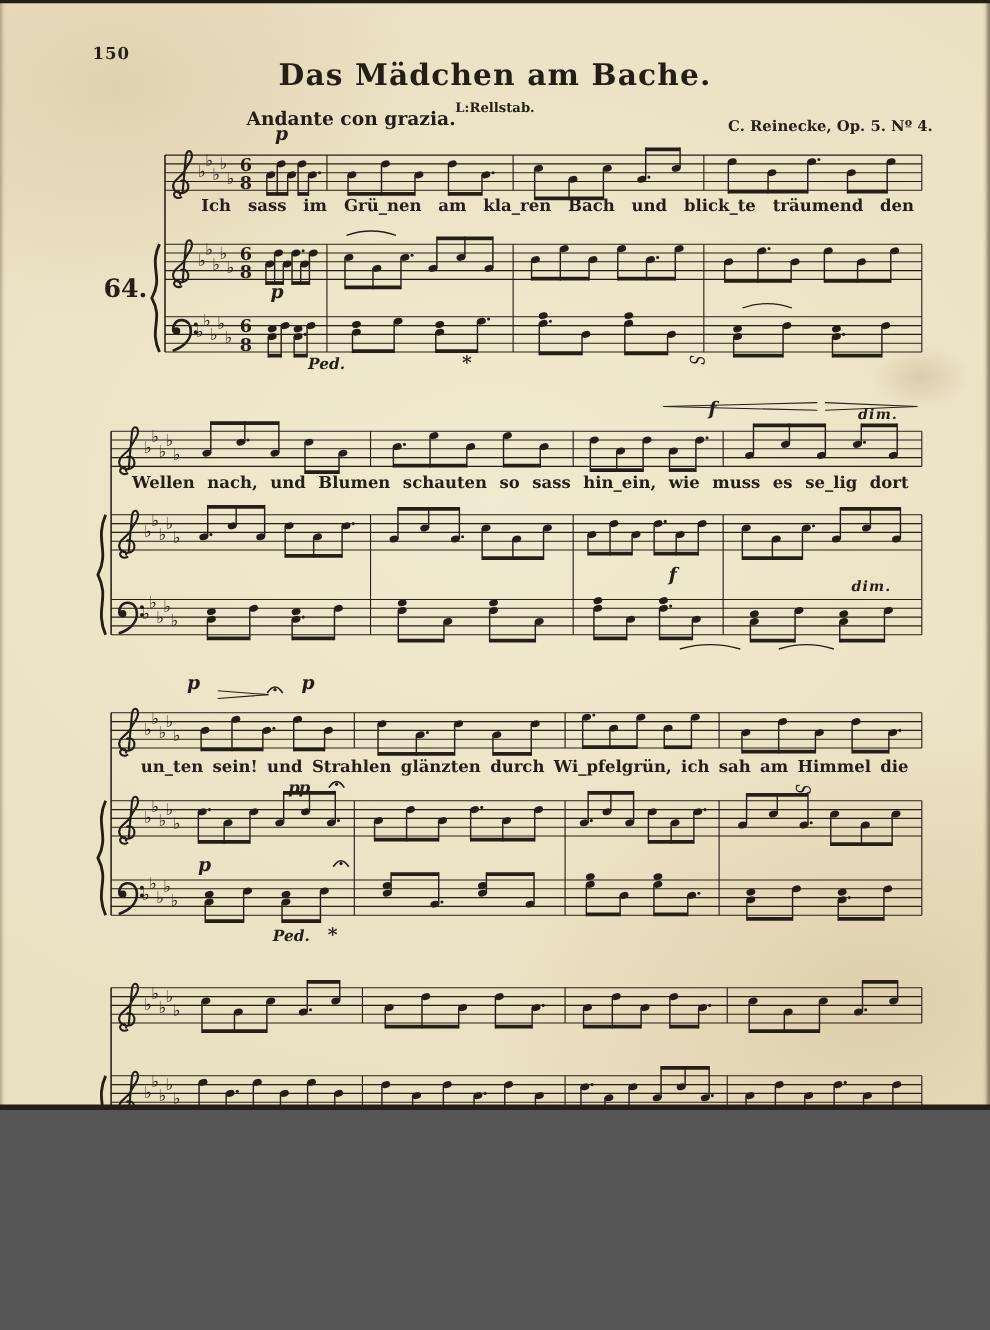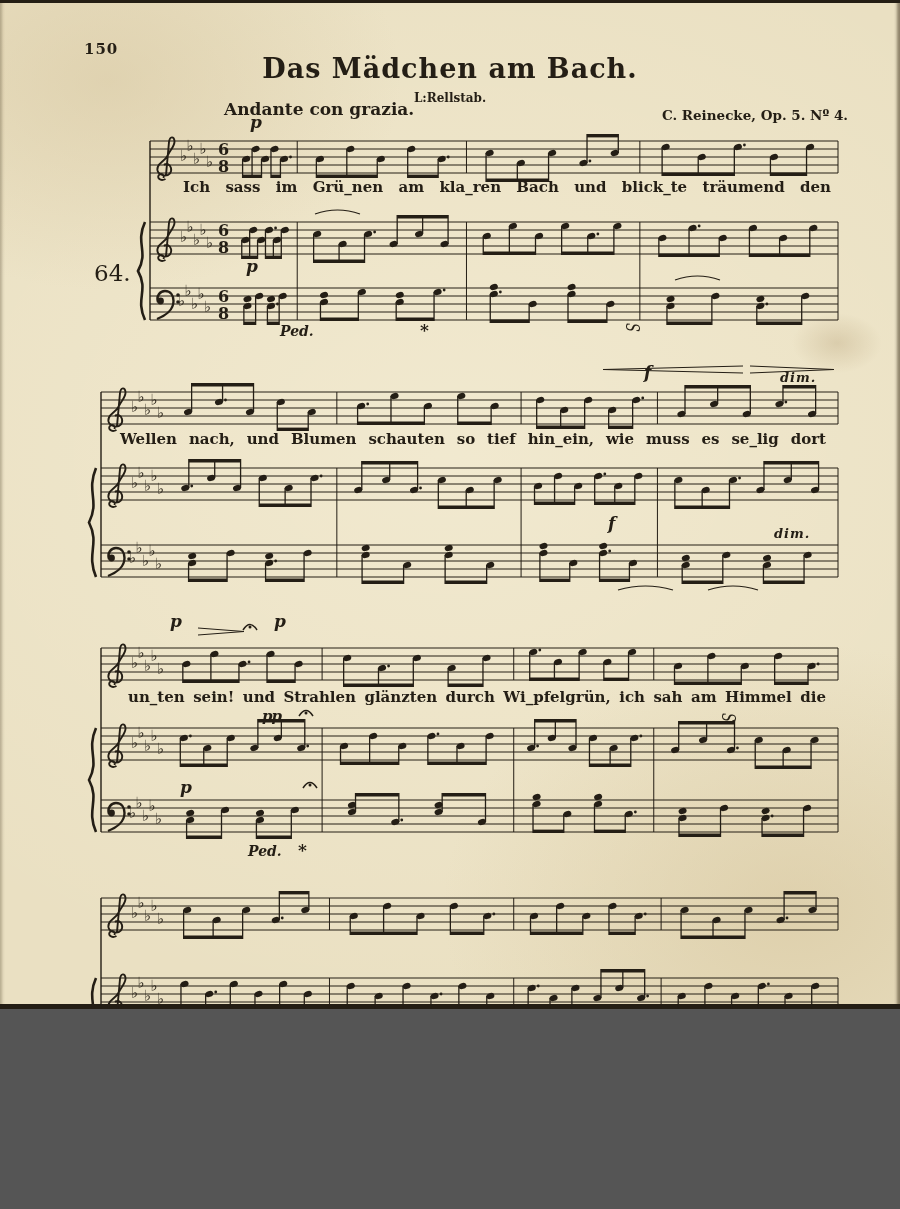--- a/index.html
+++ b/index.html
@@ -14,21 +14,21 @@
     box-shadow: inset 0 3px 0 #241e14, inset 0 -5px 0 #241e14,
                 inset -3px 0 3px rgba(50,38,18,.5), inset 2px 0 3px rgba(60,48,24,.3);
     font-family:"DejaVu Serif", serif; color:#241e15;
   }
   .abs{position:absolute;}
   .pagenum{top:40px;left:84px;font-size:15px;font-weight:bold;letter-spacing:1px;}
   .title{top:53px;left:0;width:100%;text-align:center;font-size:27px;font-weight:bold;letter-spacing:1px;}
   .poet{top:91px;left:0;width:100%;text-align:center;font-size:12px;font-weight:bold;}
   .tempo{top:99px;left:224px;font-size:17px;font-weight:bold;}
   .composer{top:107px;right:52px;font-size:13.5px;font-weight:bold;}
-  .piecenum{top:260px;left:94px;font-size:23px;font-weight:normal;}
+  .piecenum{top:249px;left:94px;font-size:23px;font-weight:bold;}
   .plate{top:1141px;left:0;width:100%;text-align:center;font-size:12px;font-weight:bold;letter-spacing:2px;margin-top:38px;}
   .lyric{
     font-size:15px;font-weight:bold;white-space:nowrap;
     text-align:justify;text-align-last:justify;
   }
   .lyric.justify{white-space:normal;}
   .mark{font-style:italic;font-weight:bold;}
   .dyn{font-size:17px;}
   .dynpp{font-size:15px;letter-spacing:-1px;}
   .dim{font-size:13px;letter-spacing:1px;margin-left:24px;}
@@ -36,21 +36,21 @@
   .ast{font-style:normal;font-size:17px;font-weight:bold;}
   .turn{font-style:italic;font-size:13px;display:inline-block;transform:rotate(90deg) scaleY(1.4);}
   svg{position:absolute;overflow:visible;}
 </style>
 </head>
 <body>
 
 <div class="page">
 
   <div class="abs pagenum">150</div>
-  <div class="abs title">Das Mädchen am Bach.</div>
+  <div class="abs title">Das Mädchen am Bache.</div>
   <div class="abs poet">L:Rellstab.</div>
   <div class="abs tempo">Andante con grazia.</div>
   <div class="abs composer">C. Reinecke, Op. 5. Nº 4.</div>
   <div class="abs piecenum">64.</div>
   <div class="abs plate">V. A. 428.</div>
 
   <div id="sys0" class="abs" style="top:128px;left:135px;">
       <svg width="705" height="235">
         <line x1="15" y1="13" x2="703" y2="13" stroke="#241e15" stroke-width="1"></line>
         <line x1="15" y1="21" x2="703" y2="21" stroke="#241e15" stroke-width="1"></line>
@@ -924,21 +924,21 @@
         <ellipse cx="670.4234146341463" cy="173" rx="4.1" ry="3" fill="#241e15" transform="rotate(-18 670.4234146341463 173)"></ellipse>
         <circle cx="676.9234146341463" cy="178" r="1.4" fill="#241e15"></circle>
         <line x1="666.8234146341463" y1="180" x2="666.8234146341463" y2="199" stroke="#241e15" stroke-width="1.3"></line>
         <ellipse cx="710.150243902439" cy="170" rx="4.1" ry="3" fill="#241e15" transform="rotate(-18 710.150243902439 170)"></ellipse>
         <line x1="706.550243902439" y1="170" x2="706.550243902439" y2="199" stroke="#241e15" stroke-width="1.3"></line>
         <polygon points="666.8234146341463,199 706.550243902439,199 706.550243902439,195.6 666.8234146341463,195.6" fill="#241e15"></polygon>
       </svg>
     </div>
 
   <div class="abs lyric justify" style="top:178px;left:183px;width:648px;">Ich sass im Grü_nen am kla_ren Bach und blick_te träumend den</div>
-  <div class="abs lyric justify" style="top:430px;left:120px;width:706px;">Wellen nach, und Blumen schauten so tief hin_ein, wie muss es se_lig dort</div>
+  <div class="abs lyric justify" style="top:430px;left:120px;width:706px;">Wellen nach, und Blumen schauten so sass hin_ein, wie muss es se_lig dort</div>
   <div class="abs lyric justify" style="top:688px;left:128px;width:698px;">un_ten sein! und Strahlen glänzten durch Wi_pfelgrün, ich sah am Himmel die</div>
 
   <span class="abs mark dyn" style="top:112px;left:250px;">p</span>
   <span class="abs mark dyn" style="top:256px;left:246px;">p</span>
   <span class="abs mark ped" style="top:323px;left:280px;">Ped.</span>
   <span class="abs ast" style="top:320px;left:420px;">*</span>
   <span class="abs turn" style="top:320px;left:628px;">S</span>
 
   <span class="abs mark dyn" style="top:362px;left:644px;">f</span>
   <span class="abs mark dim" style="top:370px;left:756px;">dim.</span>

